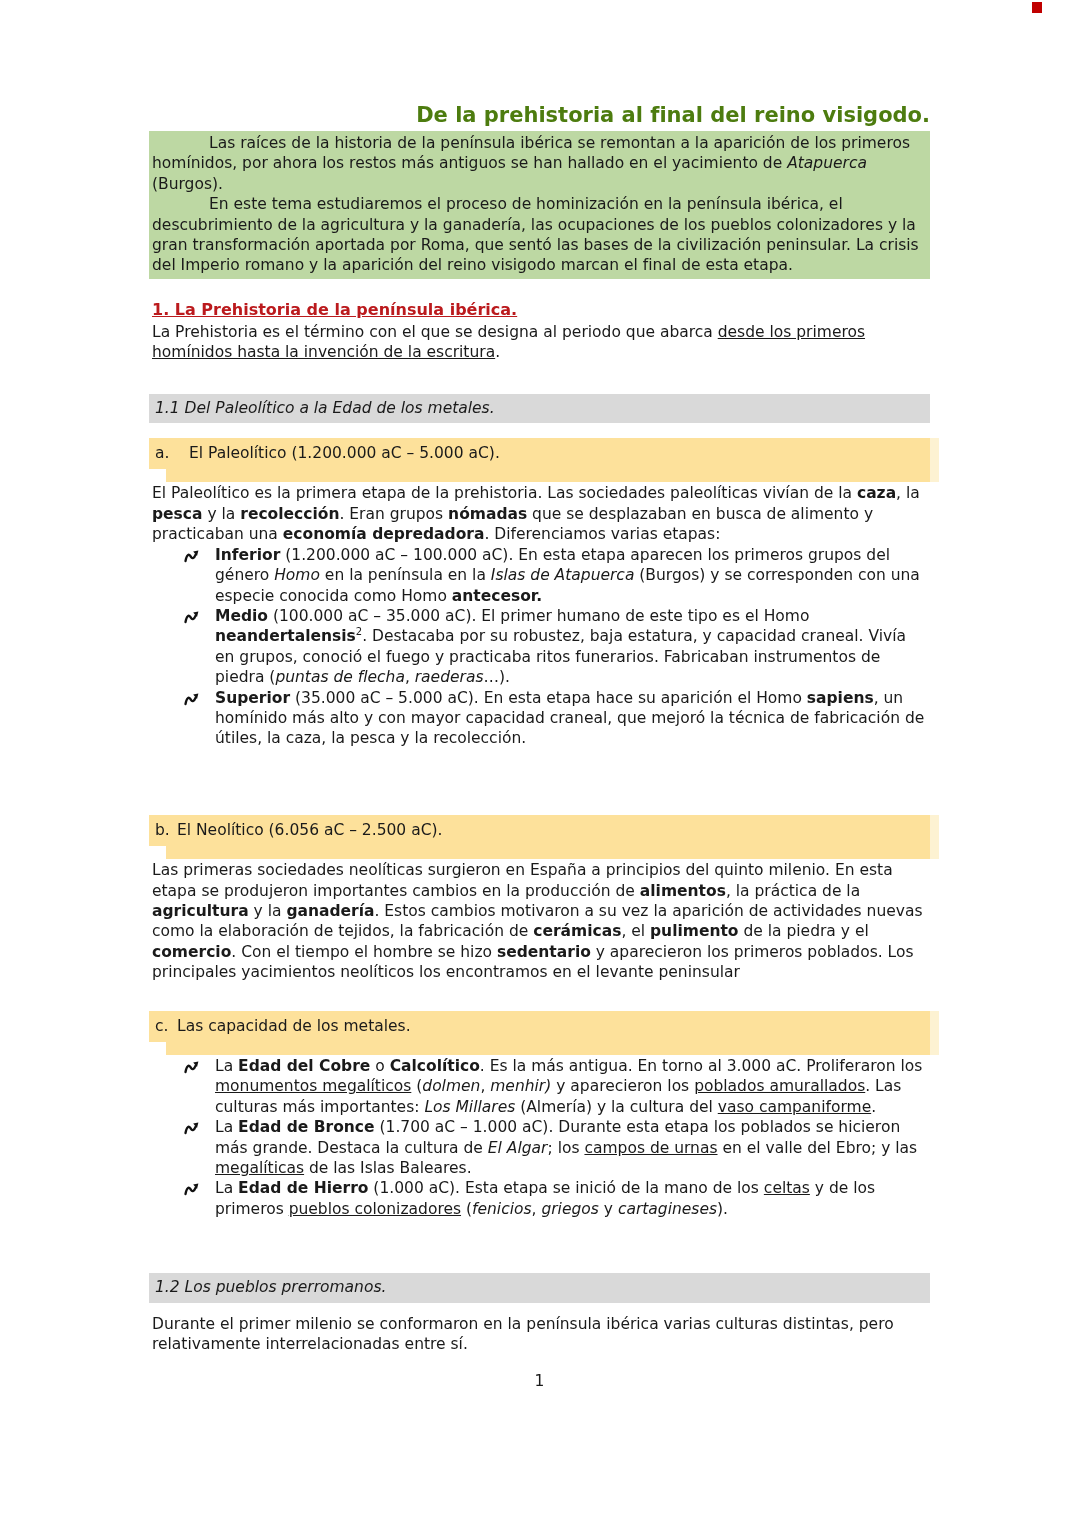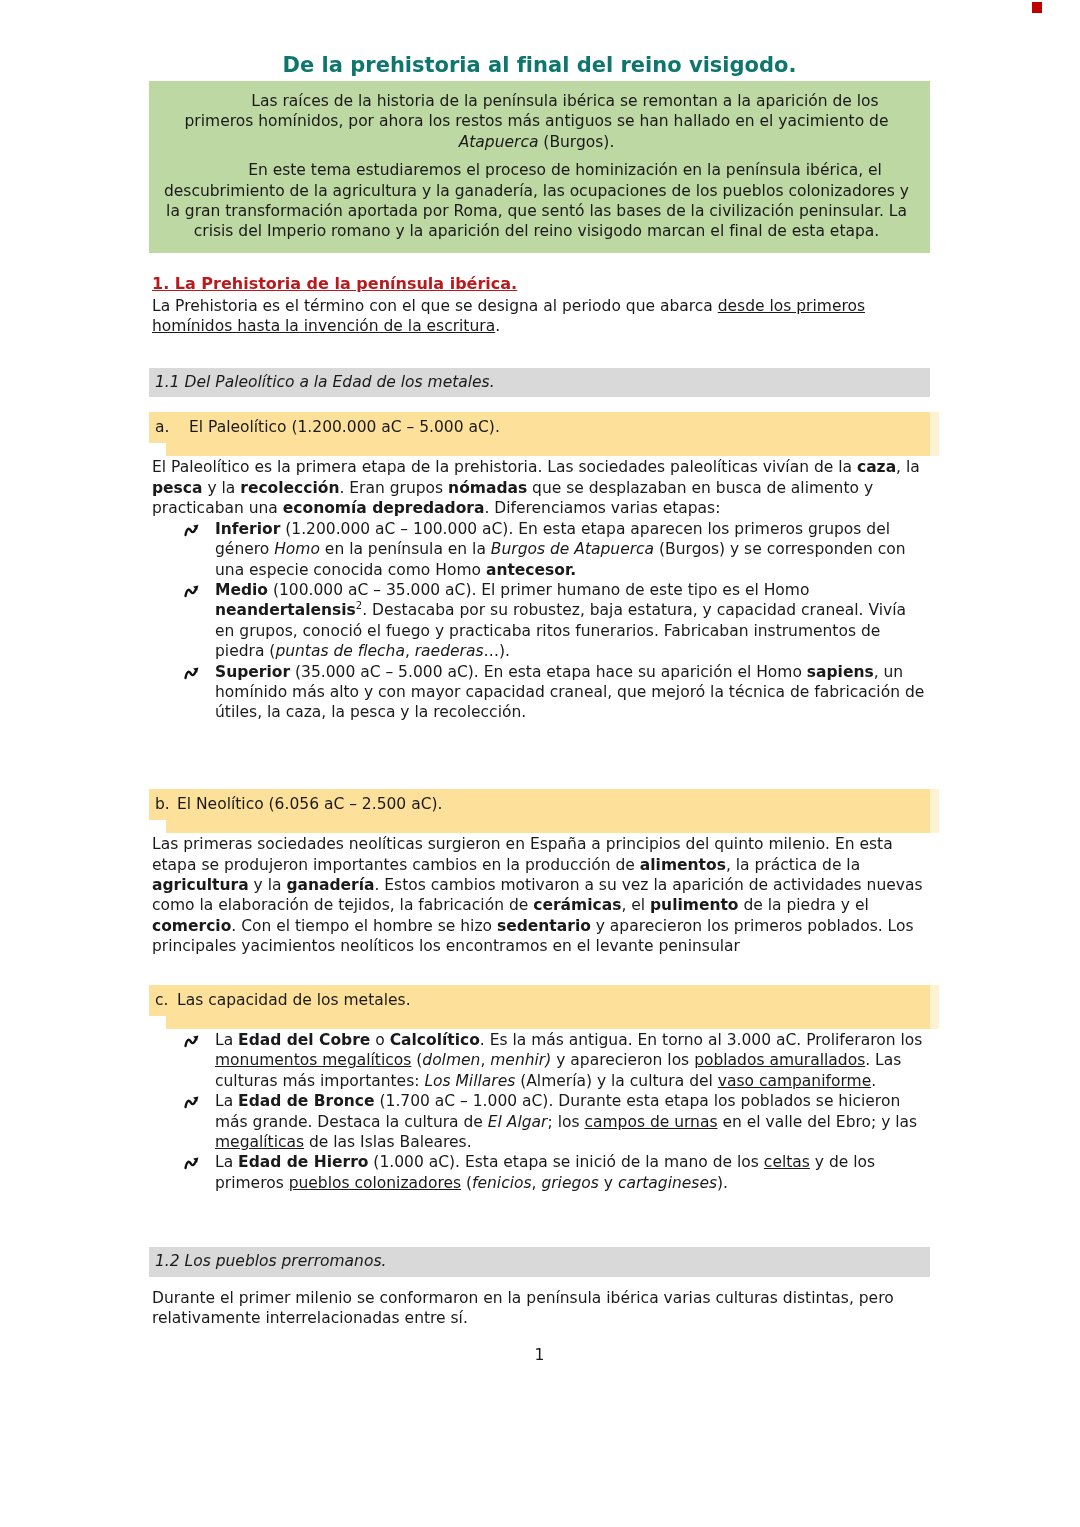--- a/index.html
+++ b/index.html
@@ -5,27 +5,27 @@
   html,body{margin:0;padding:0;}
   body{
     width:1080px;height:1527px;background:#ffffff;position:relative;
     font-family:"DejaVu Sans","Liberation Sans",sans-serif;
     color:#1a1a1a;font-size:15.5px;line-height:20.4px;
     -webkit-text-size-adjust:none;
   }
   .corner-mark{position:absolute;top:2px;right:38px;width:10px;height:11px;background:#c00000;}
   .content{position:absolute;left:149px;top:0;width:781px;}
   .doc-title{
-    margin:0;padding-top:52px;text-align:center;
-    font-size:21px;line-height:26px;font-weight:bold;color:#0f766e;
+    margin:0;padding-top:102px;text-align:right;
+    font-size:21px;line-height:26px;font-weight:bold;color:#4d7c0f;
   }
   .intro-box{
     background:#bdd8a3;margin-top:3px;padding:2px 9px 3px 3px;
   }
-  .intro-box p{margin:8px;text-indent:57px;text-align:center;}
+  .intro-box p{margin:0;text-indent:57px;}
   .sec-heading{
     margin:19px 0 0 3px;font-size:16px;line-height:23px;font-weight:bold;
     color:#bb1a1d;text-decoration:underline;
   }
   .sec-lead{margin:2px 0 0 3px;}
   .gray-heading{
     background:#d9d9d9;margin-top:31px;padding:4px 8px 5px 6px;font-style:italic;
   }
   .sub-heading{margin-top:15px;border-radius:10px;}
   .sub-line{background:#fde19b;padding:5px 8px 6px 6px;box-shadow:9px 0 0 0 #fdf2d2;}
@@ -72,21 +72,21 @@
   </div>
 
   <p class="para"><span>El Paleolítico es la primera etapa de la prehistoria. Las sociedades paleolíticas vivían de la </span><span class="seg-b">caza</span><span>, la </span><span class="seg-b">pesca</span><span> y la </span><span class="seg-b">recolección</span><span>. Eran grupos </span><span class="seg-b">nómadas</span><span> que se desplazaban en busca de alimento y practicaban una </span><span class="seg-b">economía depredadora</span><span>. Diferenciamos varias etapas:</span></p>
 
   <div class="bullets">
     <div class="bullet">
       <span class="glyph"><svg viewBox="0 0 16 14" width="16" height="14">
             <path d="M1.5 12 C2.6 5.5 5 4.2 6.8 7.6 C8.2 10.2 10.2 9.4 11.6 5.6" fill="none" stroke="#111" stroke-width="2.3" stroke-linecap="round"></path>
             <path d="M9.2 2.6 L14.4 1.4 L13 7 Z" fill="#111"></path>
           </svg></span>
-      <span><span class="seg-b">Inferior</span><span> (1.200.000 aC – 100.000 aC). En esta etapa aparecen los primeros grupos del género </span><span class="seg-i">Homo</span><span> en la península en la </span><span class="seg-i">Burgos de Atapuerca</span><span> (Burgos) y se corresponden con una especie conocida como Homo </span><span class="seg-b">antecesor.</span></span>
+      <span><span class="seg-b">Inferior</span><span> (1.200.000 aC – 100.000 aC). En esta etapa aparecen los primeros grupos del género </span><span class="seg-i">Homo</span><span> en la península en la </span><span class="seg-i">Islas de Atapuerca</span><span> (Burgos) y se corresponden con una especie conocida como Homo </span><span class="seg-b">antecesor.</span></span>
     </div>
     <div class="bullet">
       <span class="glyph"><svg viewBox="0 0 16 14" width="16" height="14">
             <path d="M1.5 12 C2.6 5.5 5 4.2 6.8 7.6 C8.2 10.2 10.2 9.4 11.6 5.6" fill="none" stroke="#111" stroke-width="2.3" stroke-linecap="round"></path>
             <path d="M9.2 2.6 L14.4 1.4 L13 7 Z" fill="#111"></path>
           </svg></span>
       <span><span class="seg-b">Medio</span><span> (100.000 aC – 35.000 aC). El primer humano de este tipo es el Homo </span><span class="seg-b">neandertalensis</span><span class="seg-sup">2</span><span>. Destacaba por su robustez, baja estatura, y capacidad craneal. Vivía en grupos, conoció el fuego y practicaba ritos funerarios. Fabricaban instrumentos de piedra (</span><span class="seg-i">puntas de flecha</span><span>, </span><span class="seg-i">raederas</span><span>…).</span></span>
     </div>
     <div class="bullet">
       <span class="glyph"><svg viewBox="0 0 16 14" width="16" height="14">

